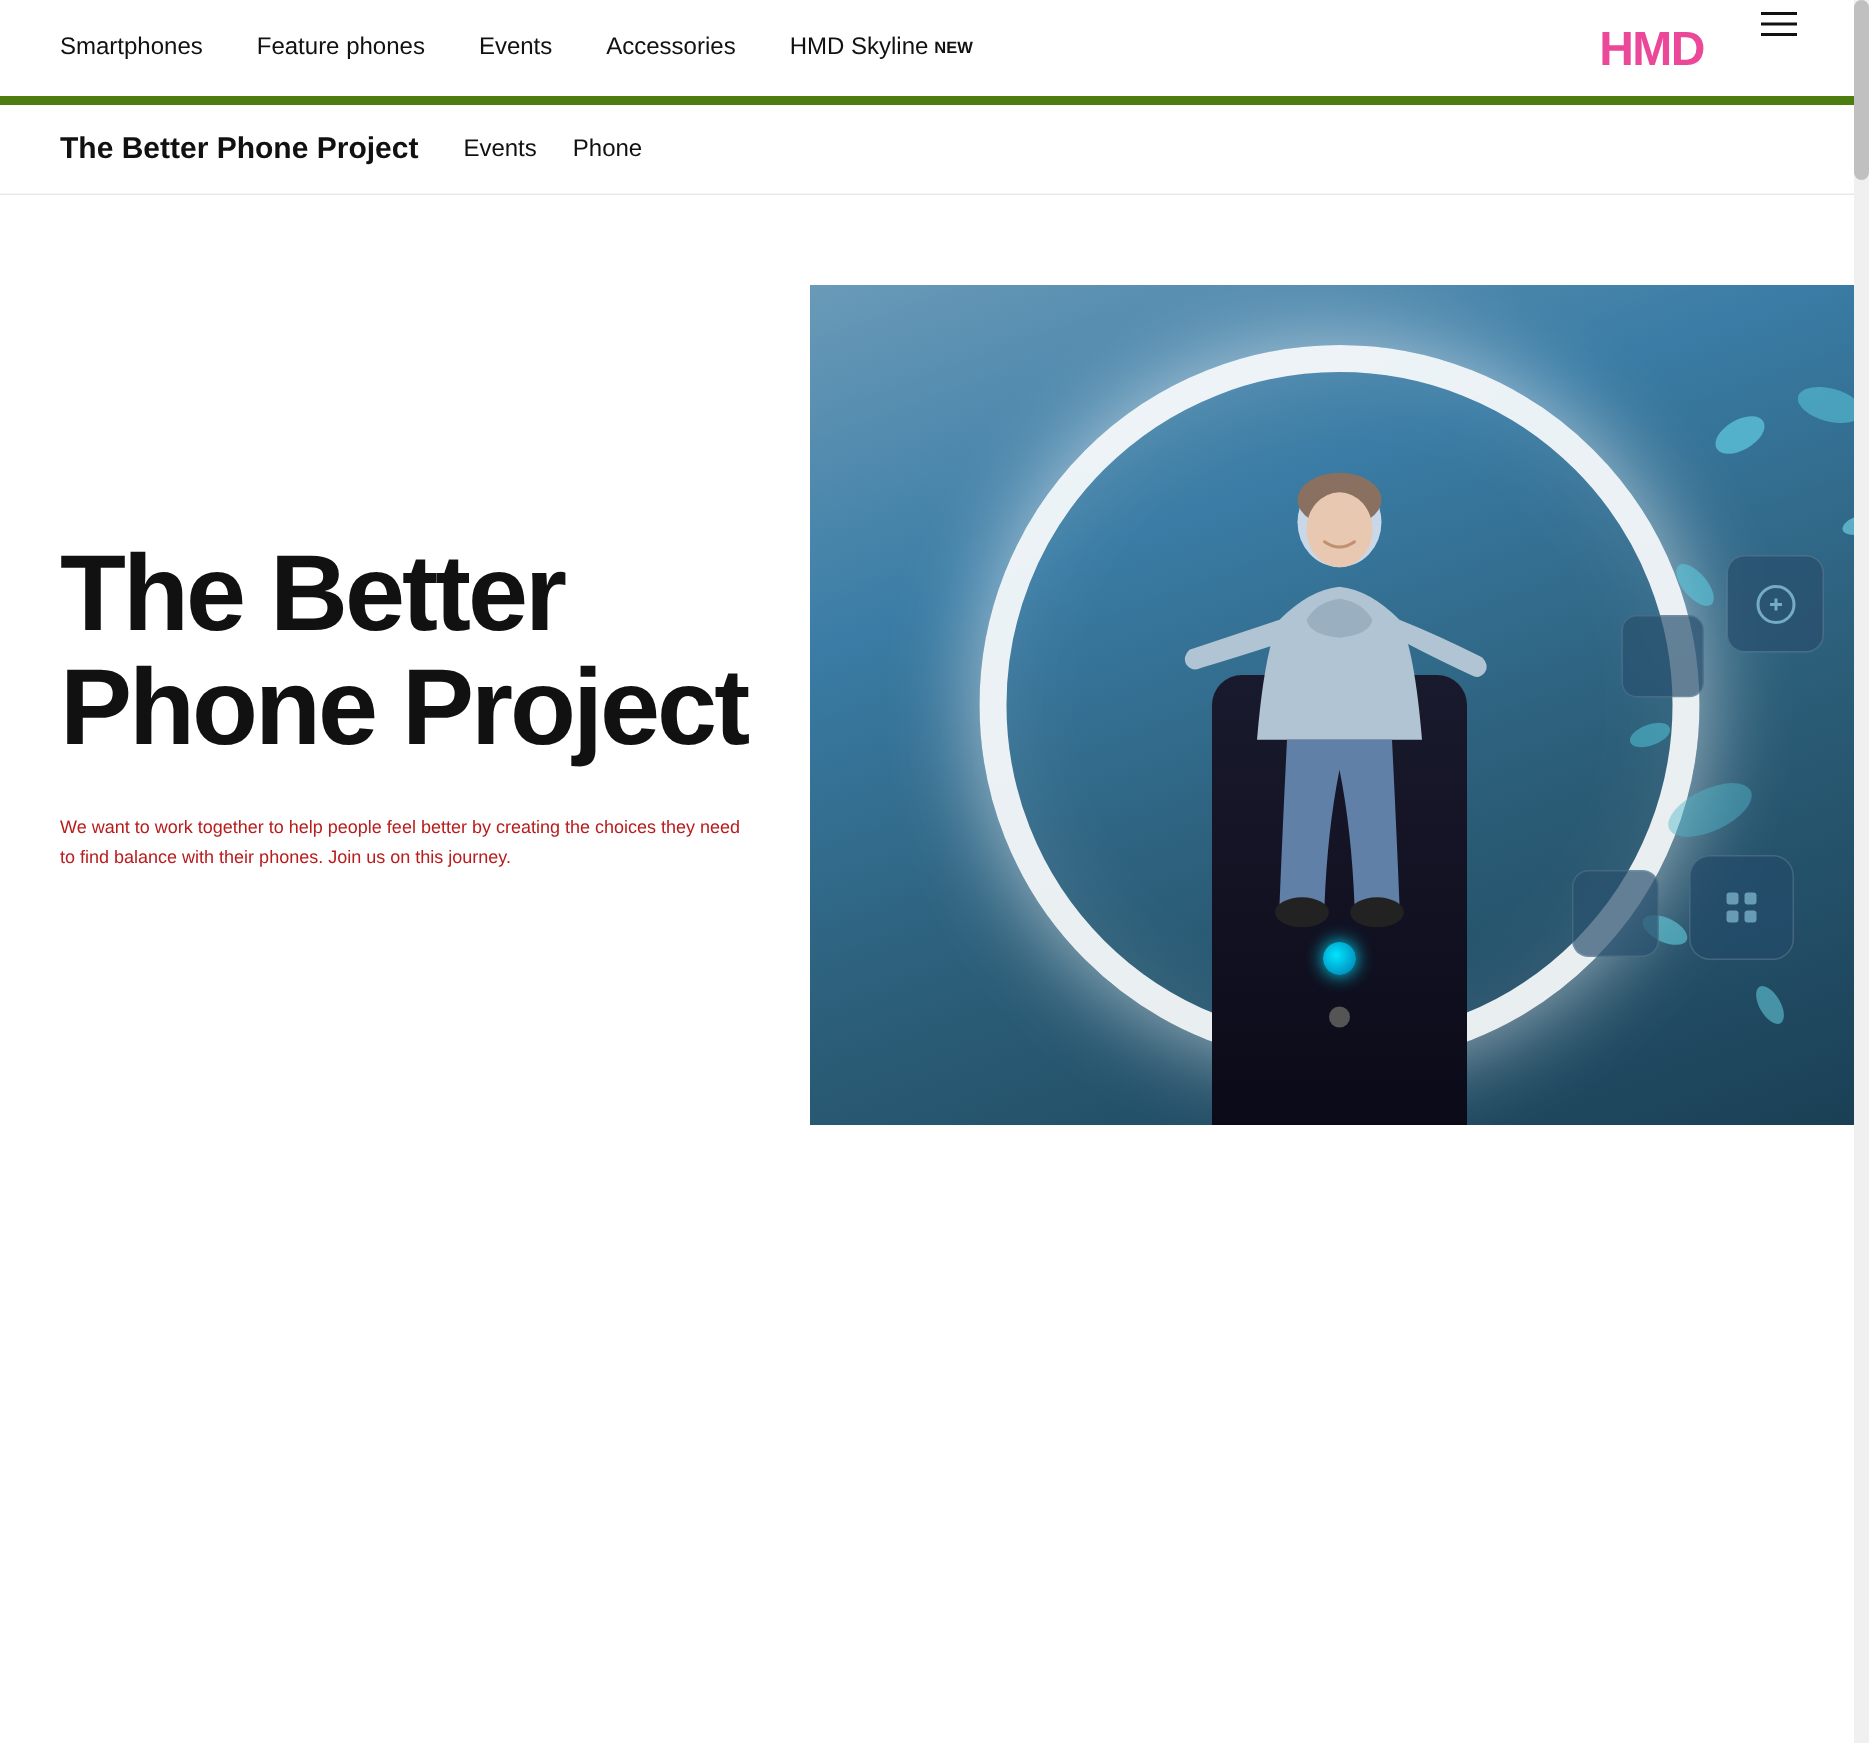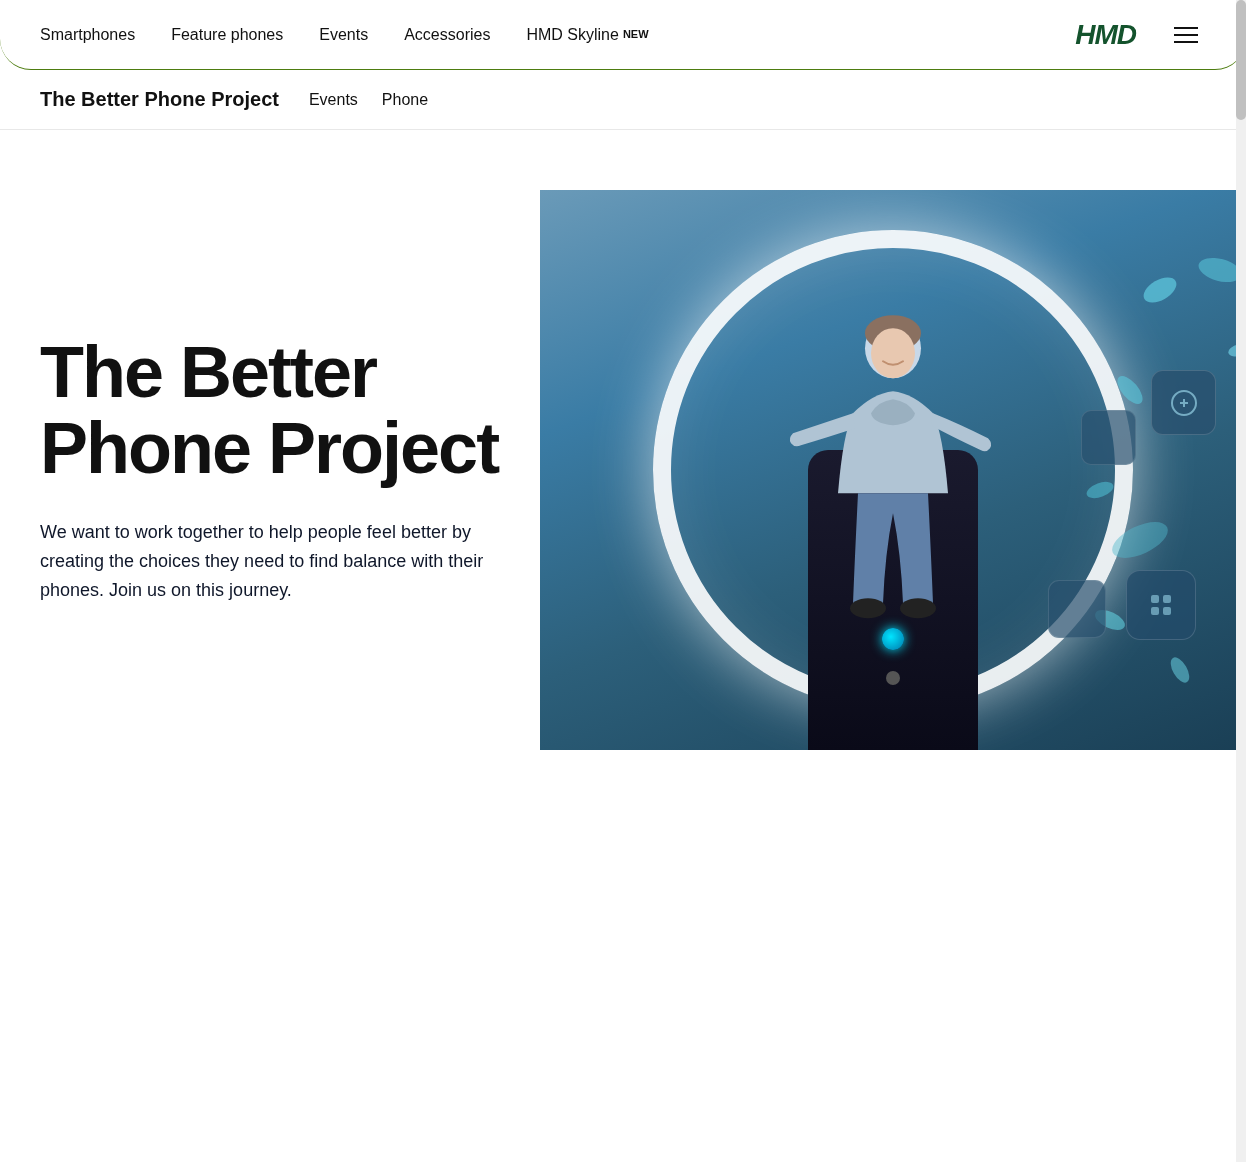--- a/index.html
+++ b/index.html
@@ -13,26 +13,24 @@
       background: #ffffff;
       color: #111111;
       width: 1246px;
       min-height: 1162px;
       overflow-x: hidden;
     }
 
     
     .top-nav {
       display: flex;
-      align-items: center;
       padding: 0 40px;
       height: 70px;
-      border-bottom: 1px solid #4d7c0f;
+      border-bottom: 6px solid #4d7c0f;
       background: #ffffff;
-      border-radius: 31px;
     }
 
     .top-nav-links {
       display: flex;
       align-items: center;
       gap: 36px;
       flex: 1;
     }
 
     .top-nav-links a {
@@ -57,25 +55,24 @@
       line-height: 1;
     }
 
     .logo-area {
       display: flex;
       align-items: center;
       margin: 0 30px;
     }
 
     .hmd-logo {
-      font-size: 28px;
+      font-size: 32px;
       font-weight: 900;
-      color: #14532d;
+      color: #ec4899;
       letter-spacing: -1px;
-      font-style: italic;
     }
 
     .hamburger-icon {
       margin-left: auto;
       display: flex;
       flex-direction: column;
       gap: 5px;
       cursor: pointer;
       padding: 8px;
     }
@@ -134,23 +131,23 @@
     .hero-title {
       font-size: 72px;
       font-weight: 800;
       line-height: 1.05;
       color: #111111;
       margin-bottom: 32px;
       letter-spacing: -2px;
     }
 
     .hero-description {
-      font-size: 18px;
+      font-size: 12px;
       line-height: 1.6;
-      color: #0f172a;
+      color: #b91c1c;
       max-width: 480px;
     }
 
     .signup-button {
       display: inline-flex;
       align-items: center;
       justify-content: center;
       background: #111111;
       color: #ffffff;
       border: none;

